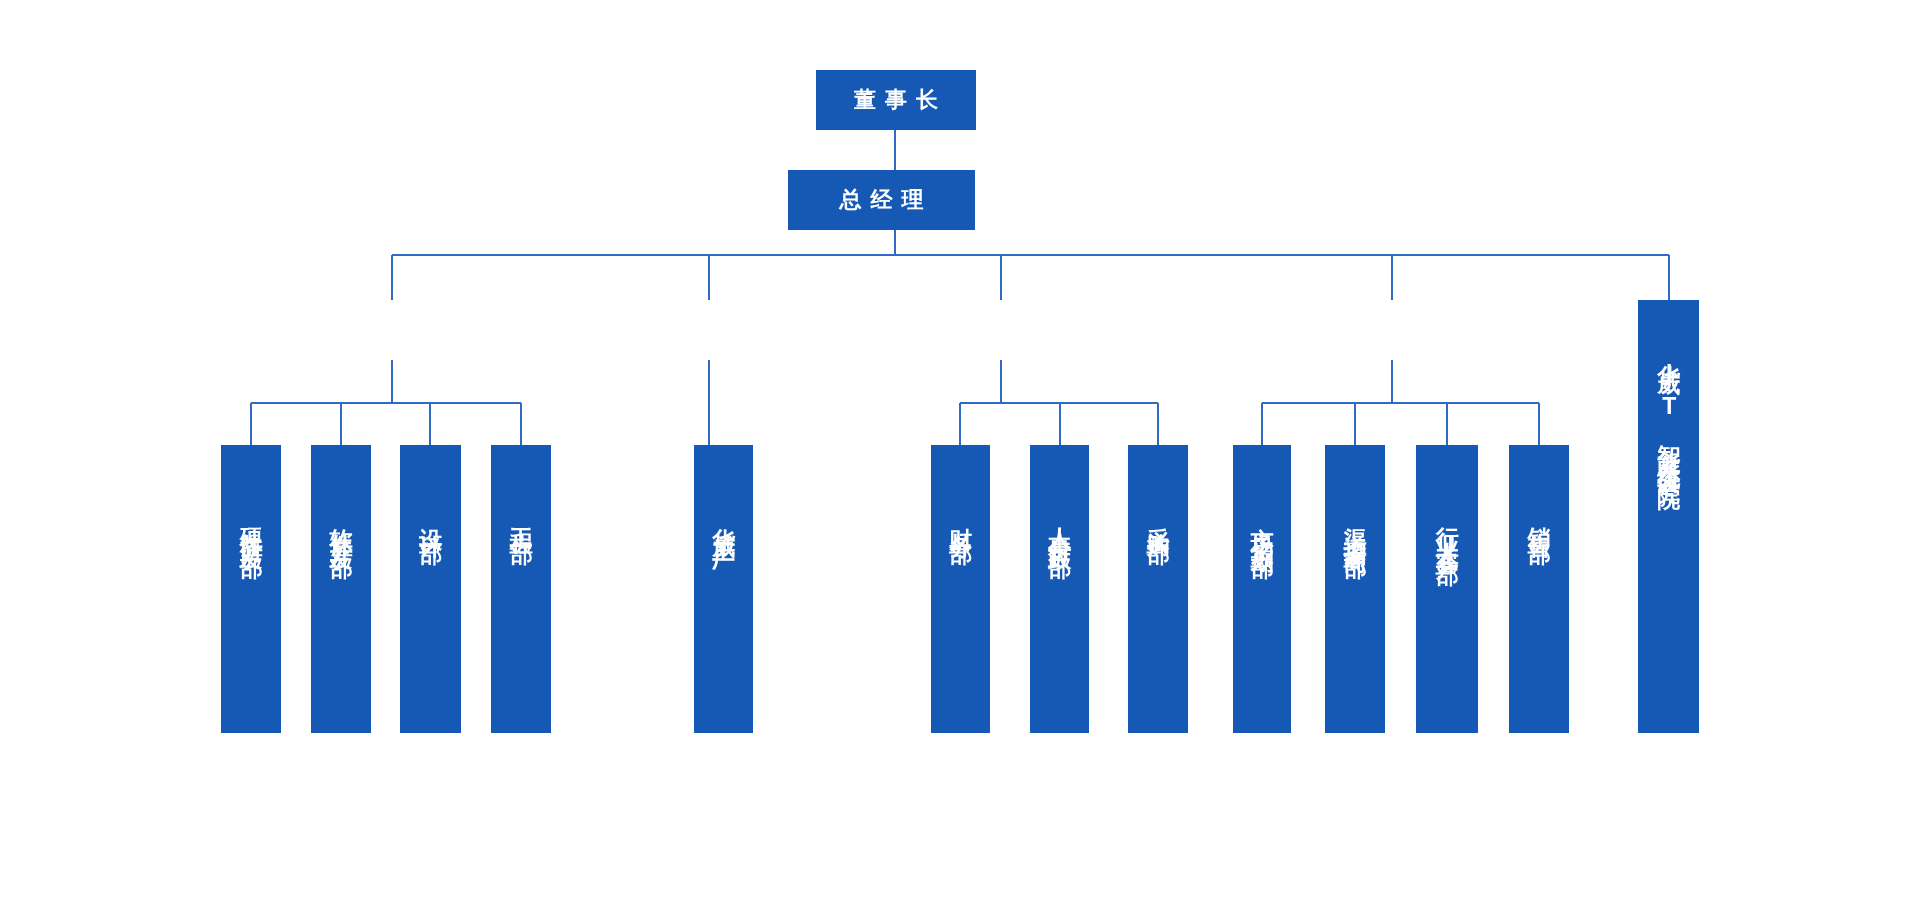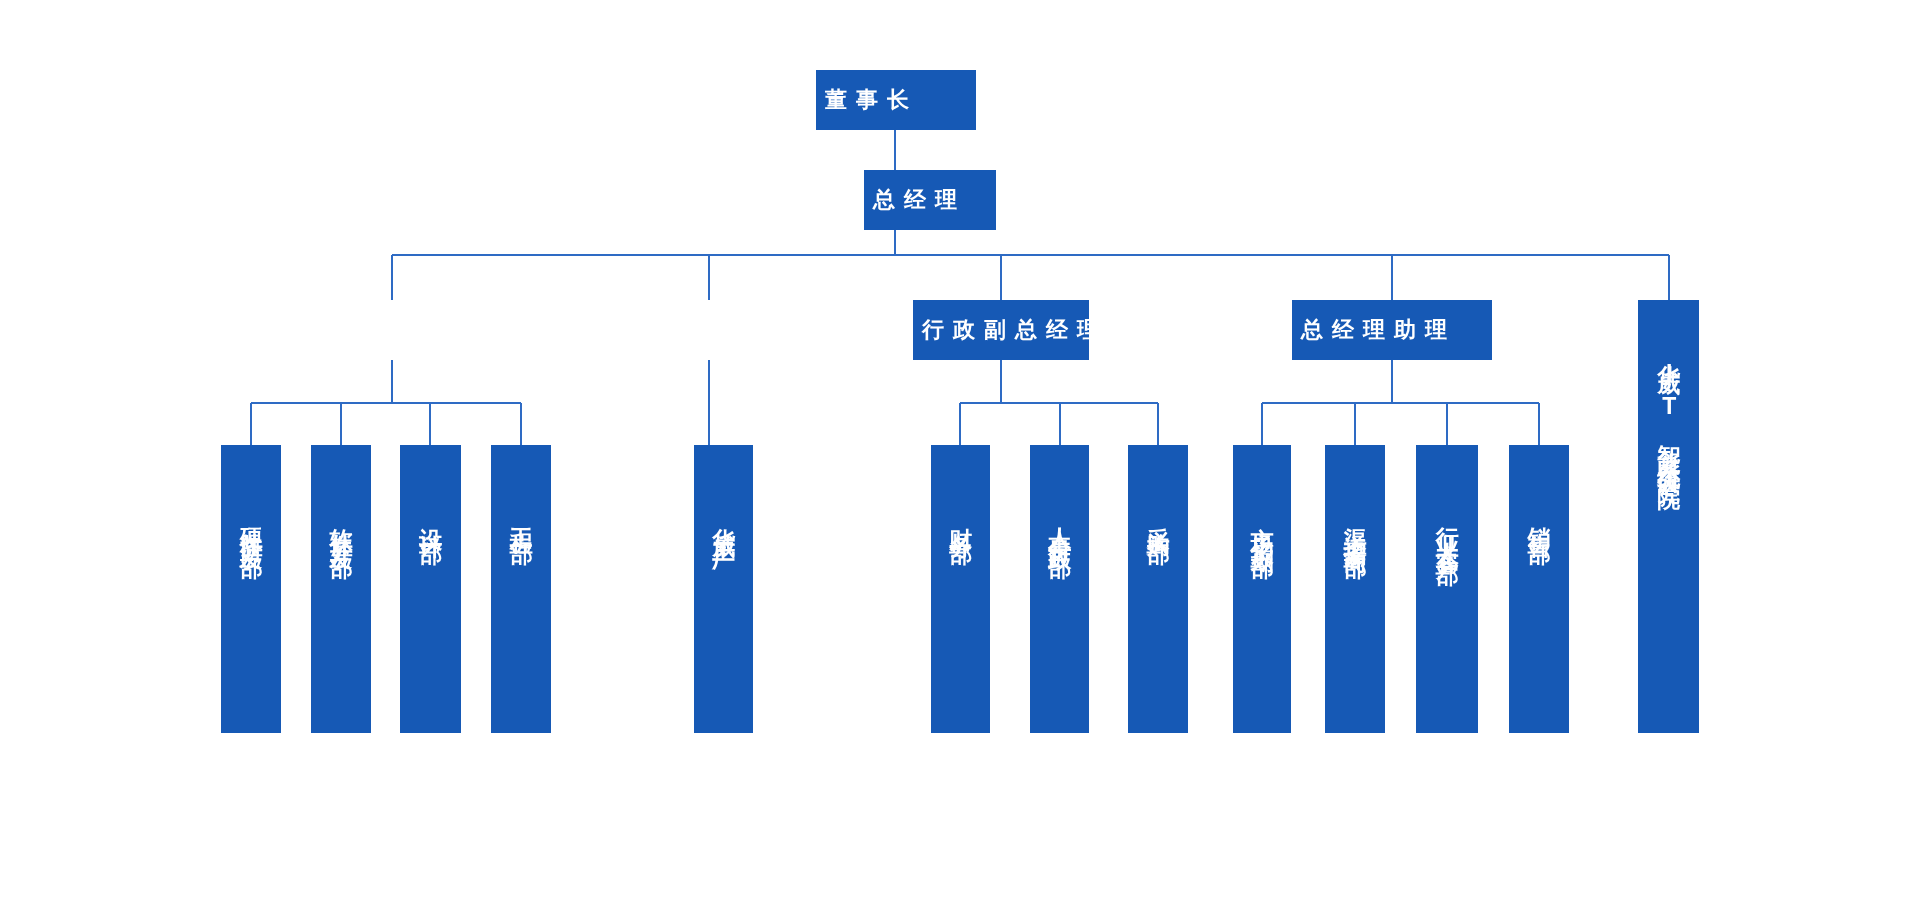--- a/index.html
+++ b/index.html
@@ -17,21 +17,21 @@
     overflow:hidden;
   }
   
   .seg{position:absolute;background:var(--line);}
   .seg.v{width:1.5px;}
   .seg.h{height:1.5px;}
   
   .hnode{
     position:absolute;height:60px;
     background:var(--fill);
-    display:flex;align-items:center;
+    display:flex;align-items:center;justify-content:center;
   }
   .hnode .hlabel{
     color:var(--text);font-weight:700;font-size:22px;
     letter-spacing:9px;padding-left:9px;white-space:nowrap;
   }
   
   .vnode{
     position:absolute;width:60px;height:288px;
     background:var(--fill);
     display:flex;justify-content:center;
@@ -79,30 +79,24 @@
   <div class="seg v" style="left:1391px;top:360px;height:43px"></div>
   <div class="seg h" style="left:1262px;top:402px;width:277px"></div>
   <div class="seg v" style="left:1261px;top:403px;height:42px"></div>
   <div class="seg v" style="left:1354px;top:403px;height:42px"></div>
   <div class="seg v" style="left:1446px;top:403px;height:42px"></div>
   <div class="seg v" style="left:1538px;top:403px;height:42px"></div>
 
   <div class="hnode" style="left:816px;top:70px;width:160px">
     <span class="hlabel">董事长</span>
   </div>
-  <div class="hnode" style="left:864px;top:170px;width:132px">
+  <div class="hnode" style="left:788px;top:170px;width:187px">
     <span class="hlabel">总经理</span>
   </div>
 
-  <div class="hnode" style="left:913px;top:300px;width:176px">
-    <span class="hlabel">行政副总经理</span>
-  </div>
-  <div class="hnode" style="left:1292px;top:300px;width:200px">
-    <span class="hlabel">总经理助理</span>
-  </div>
   <div class="vnode tall" style="left:1638px;top:300px">
     <span class="vlabel">华威IT智能系统研究院</span>
   </div>
 
   <div class="vnode" style="left:221px;top:445px">
     <span class="vlabel">硬件研发部</span>
   </div>
   <div class="vnode" style="left:311px;top:445px">
     <span class="vlabel">软件开发部</span>
   </div>

